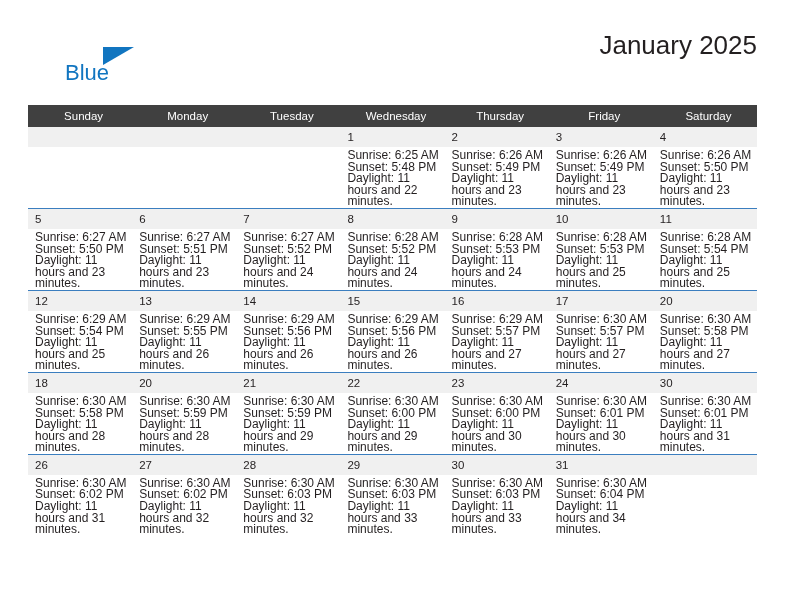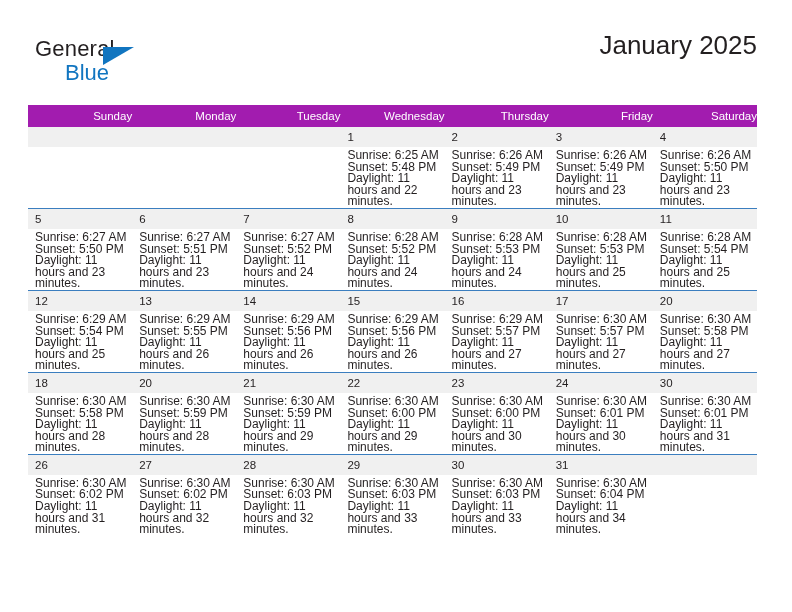--- a/index.html
+++ b/index.html
@@ -91,25 +91,25 @@
   .calendar {
     position: absolute;
     left: 28px;
     top: 105px;
     width: 729px;
     border-collapse: collapse;
     table-layout: fixed;
   }
 
   .calendar th {
-    background: #a21caf;
+    background: #404040;
     color: #ffffff;
     font-size: 11.5px;
     font-weight: normal;
-    text-align: right;
+    text-align: center;
     padding: 5px 0 5px 7px;
     height: 12px;
     border: none;
   }
 
   .calendar td {
     width: 104.14px;
     height: 74px;
     vertical-align: top;
     padding: 0;
@@ -148,21 +148,20 @@
   }
 </style>
 </head>
 <body>
 
 <div class="page">
 
   <div class="header">
 
     <div class="logo">
-      <span class="logo-general">General</span>
       <span class="logo-tri"></span>
       <span class="logo-blue">Blue</span>
     </div>
 
     <div class="title-block">
       <div class="cal-title">January 2025</div>
     </div>
 
   </div>
 

